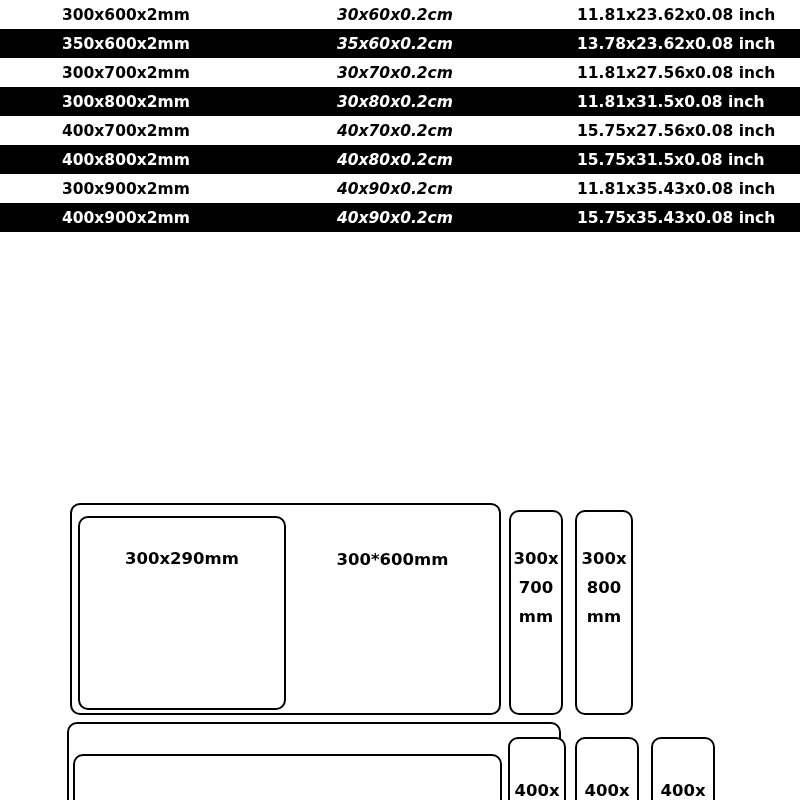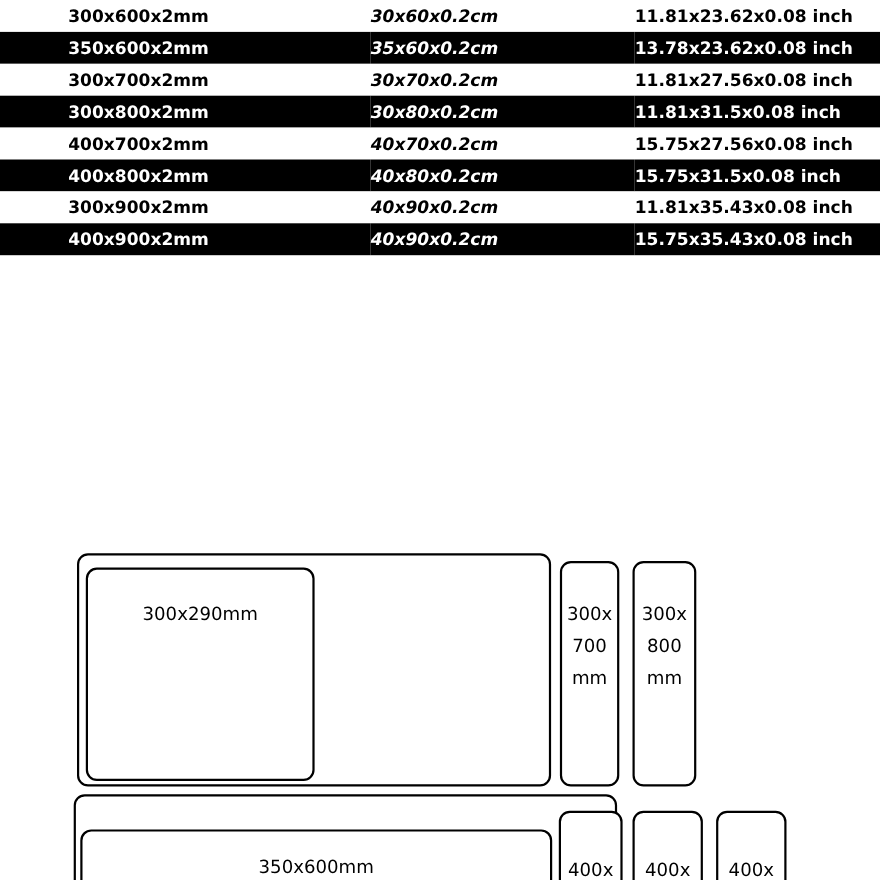--- a/index.html
+++ b/index.html
@@ -53,21 +53,21 @@
   .pad {
     position: absolute;
     box-sizing: border-box;
     border: 2px solid #000000;
     background: #ffffff;
     border-radius: 10px;
   }
   .pad-label {
     position: absolute;
     font-size: 16.5px;
-    font-weight: normal;
+    font-weight: bold;
     text-align: center;
     line-height: 1.0;
     white-space: pre-line;
     color: #000000;
   }
 </style>
 </head>
 <body>
 
 <table id="size-table">
@@ -111,37 +111,37 @@
       <td class="c0">400x900x2mm</td>
       <td class="c1">40x90x0.2cm</td>
       <td class="c2">15.75x35.43x0.08 inch</td>
     </tr>
   </tbody>
 </table>
 
 <div id="diagram">
 
   <div class="pad" style="left:70px; top:271px; width:431px; height:212px;"></div>
+  <div class="pad-label" style="left:290px; top:320px; width:205px;">300*600mm</div>
 
   <div class="pad" style="left:78px; top:284px; width:208px; height:194px;"></div>
   <div class="pad-label" style="left:78px; top:319px; width:208px;">300x290mm</div>
 
   <div class="pad" style="left:509px; top:278px; width:54px; height:205px;"></div>
   <div class="pad-label" style="left:509px; top:313px; width:54px; line-height:1.75;">300x
 700
 mm</div>
 
   <div class="pad" style="left:575px; top:278px; width:58px; height:205px;"></div>
   <div class="pad-label" style="left:575px; top:313px; width:58px; line-height:1.75;">300x
 800
 mm</div>
 
   <div class="pad" style="left:67px; top:490px; width:494px; height:290px;"></div>
   <div class="pad" style="left:73px; top:522px; width:429px; height:255px;"></div>
-  <div class="pad-label" style="left:73px; top:549px; width:429px;">350x600mm</div>
 
   <div class="pad" style="left:508px; top:505px; width:58px; height:275px;"></div>
   <div class="pad-label" style="left:508px; top:545px; width:58px; line-height:1.75;">400x
 700
 mm</div>
 
   <div class="pad" style="left:575px; top:505px; width:64px; height:275px;"></div>
   <div class="pad-label" style="left:575px; top:545px; width:64px; line-height:1.75;">400x
 800
 mm</div>

